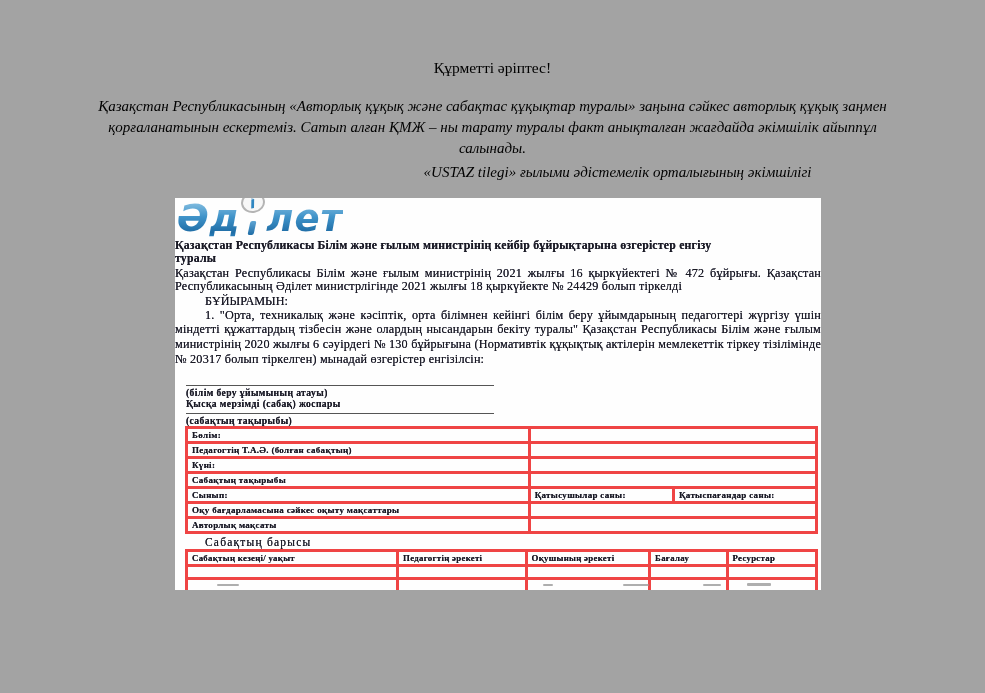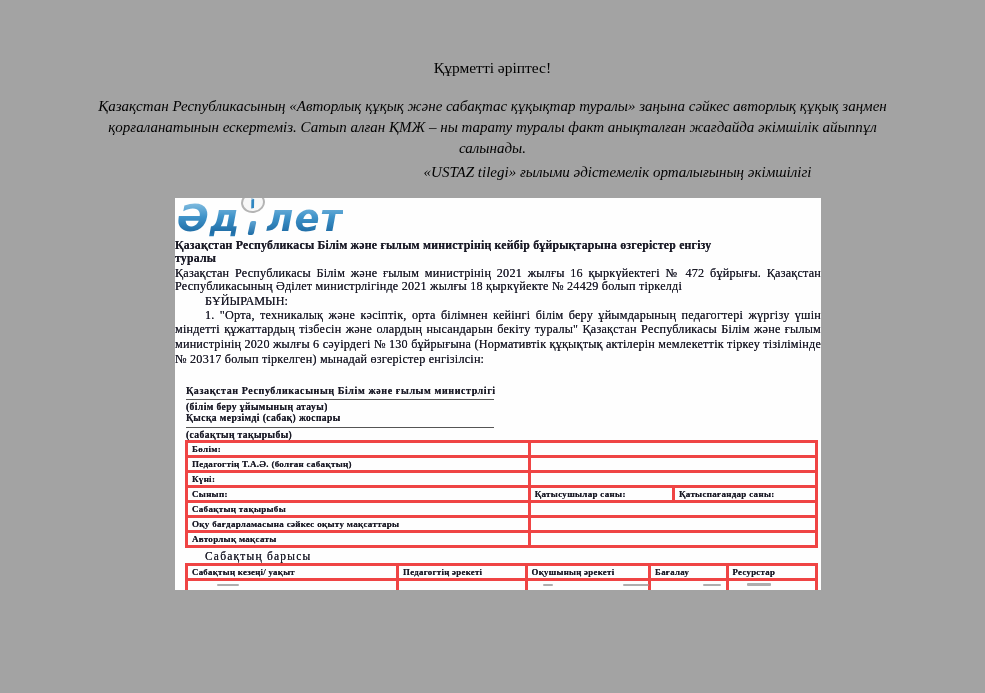--- a/index.html
+++ b/index.html
@@ -115,21 +115,20 @@
       </span>
       <span class="logo-text">лет</span>
     </div>
 
     <div class="order-heading">Қазақстан Республикасы Білім және ғылым министрінің кейбір бұйрықтарына өзгерістер енгізу туралы</div>
     <div class="order-intro">Қазақстан Республикасы Білім және ғылым министрінің 2021 жылғы 16 қыркүйектегі № 472 бұйрығы. Қазақстан Республикасының Әділет министрлігінде 2021 жылғы 18 қыркүйекте № 24429 болып тіркелді</div>
     <div class="order-word">БҰЙЫРАМЫН:</div>
     <div class="order-paragraph">1. "Орта, техникалық және кәсіптік, орта білімнен кейінгі білім беру ұйымдарының педагогтері жүргізу үшін міндетті құжаттардың тізбесін және олардың нысандарын бекіту туралы" Қазақстан Республикасы Білім және ғылым министрінің 2020 жылғы 6 сәуірдегі № 130 бұйрығына (Нормативтік құқықтық актілерін мемлекеттік тіркеу тізілімінде № 20317 болып тіркелген) мынадай өзгерістер енгізілсін:</div>
 
     <div class="form-head">
-      <div class="form-ministry">Қазақстан Республикасының Білім және ғылым министрлігі</div>
       <div class="form-underline"></div>
       <div class="form-caption">(білім беру ұйымының атауы)</div>
       <div class="form-plan">Қысқа мерзімді (сабақ) жоспары</div>
       <div class="form-underline second"></div>
       <div class="form-caption">(сабақтың тақырыбы)</div>
     </div>
 
     <table class="form-table">
       <colgroup>
           <col style="width:54.4%">
@@ -143,27 +142,27 @@
       </tr>
       <tr class="tall">
         <td>Педагогтің Т.А.Ә. (болған сабақтың)</td>
         <td colspan="2"></td>
       </tr>
       <tr class="tall">
         <td>Күні:</td>
         <td colspan="2"></td>
       </tr>
       <tr>
+        <td>Сабақтың тақырыбы</td>
+        <td colspan="2"></td>
+      </tr>
+      <tr>
         <td>Сынып:</td>
         <td>Қатысушылар саны:</td>
         <td>Қатыспағандар саны:</td>
-      </tr>
-      <tr>
-        <td>Сабақтың тақырыбы</td>
-        <td colspan="2"></td>
       </tr>
       <tr class="tall">
         <td>Оқу бағдарламасына сәйкес оқыту мақсаттары</td>
         <td colspan="2"></td>
       </tr>
       <tr>
         <td>Авторлық мақсаты</td>
         <td colspan="2"></td>
       </tr>
     </tbody>

